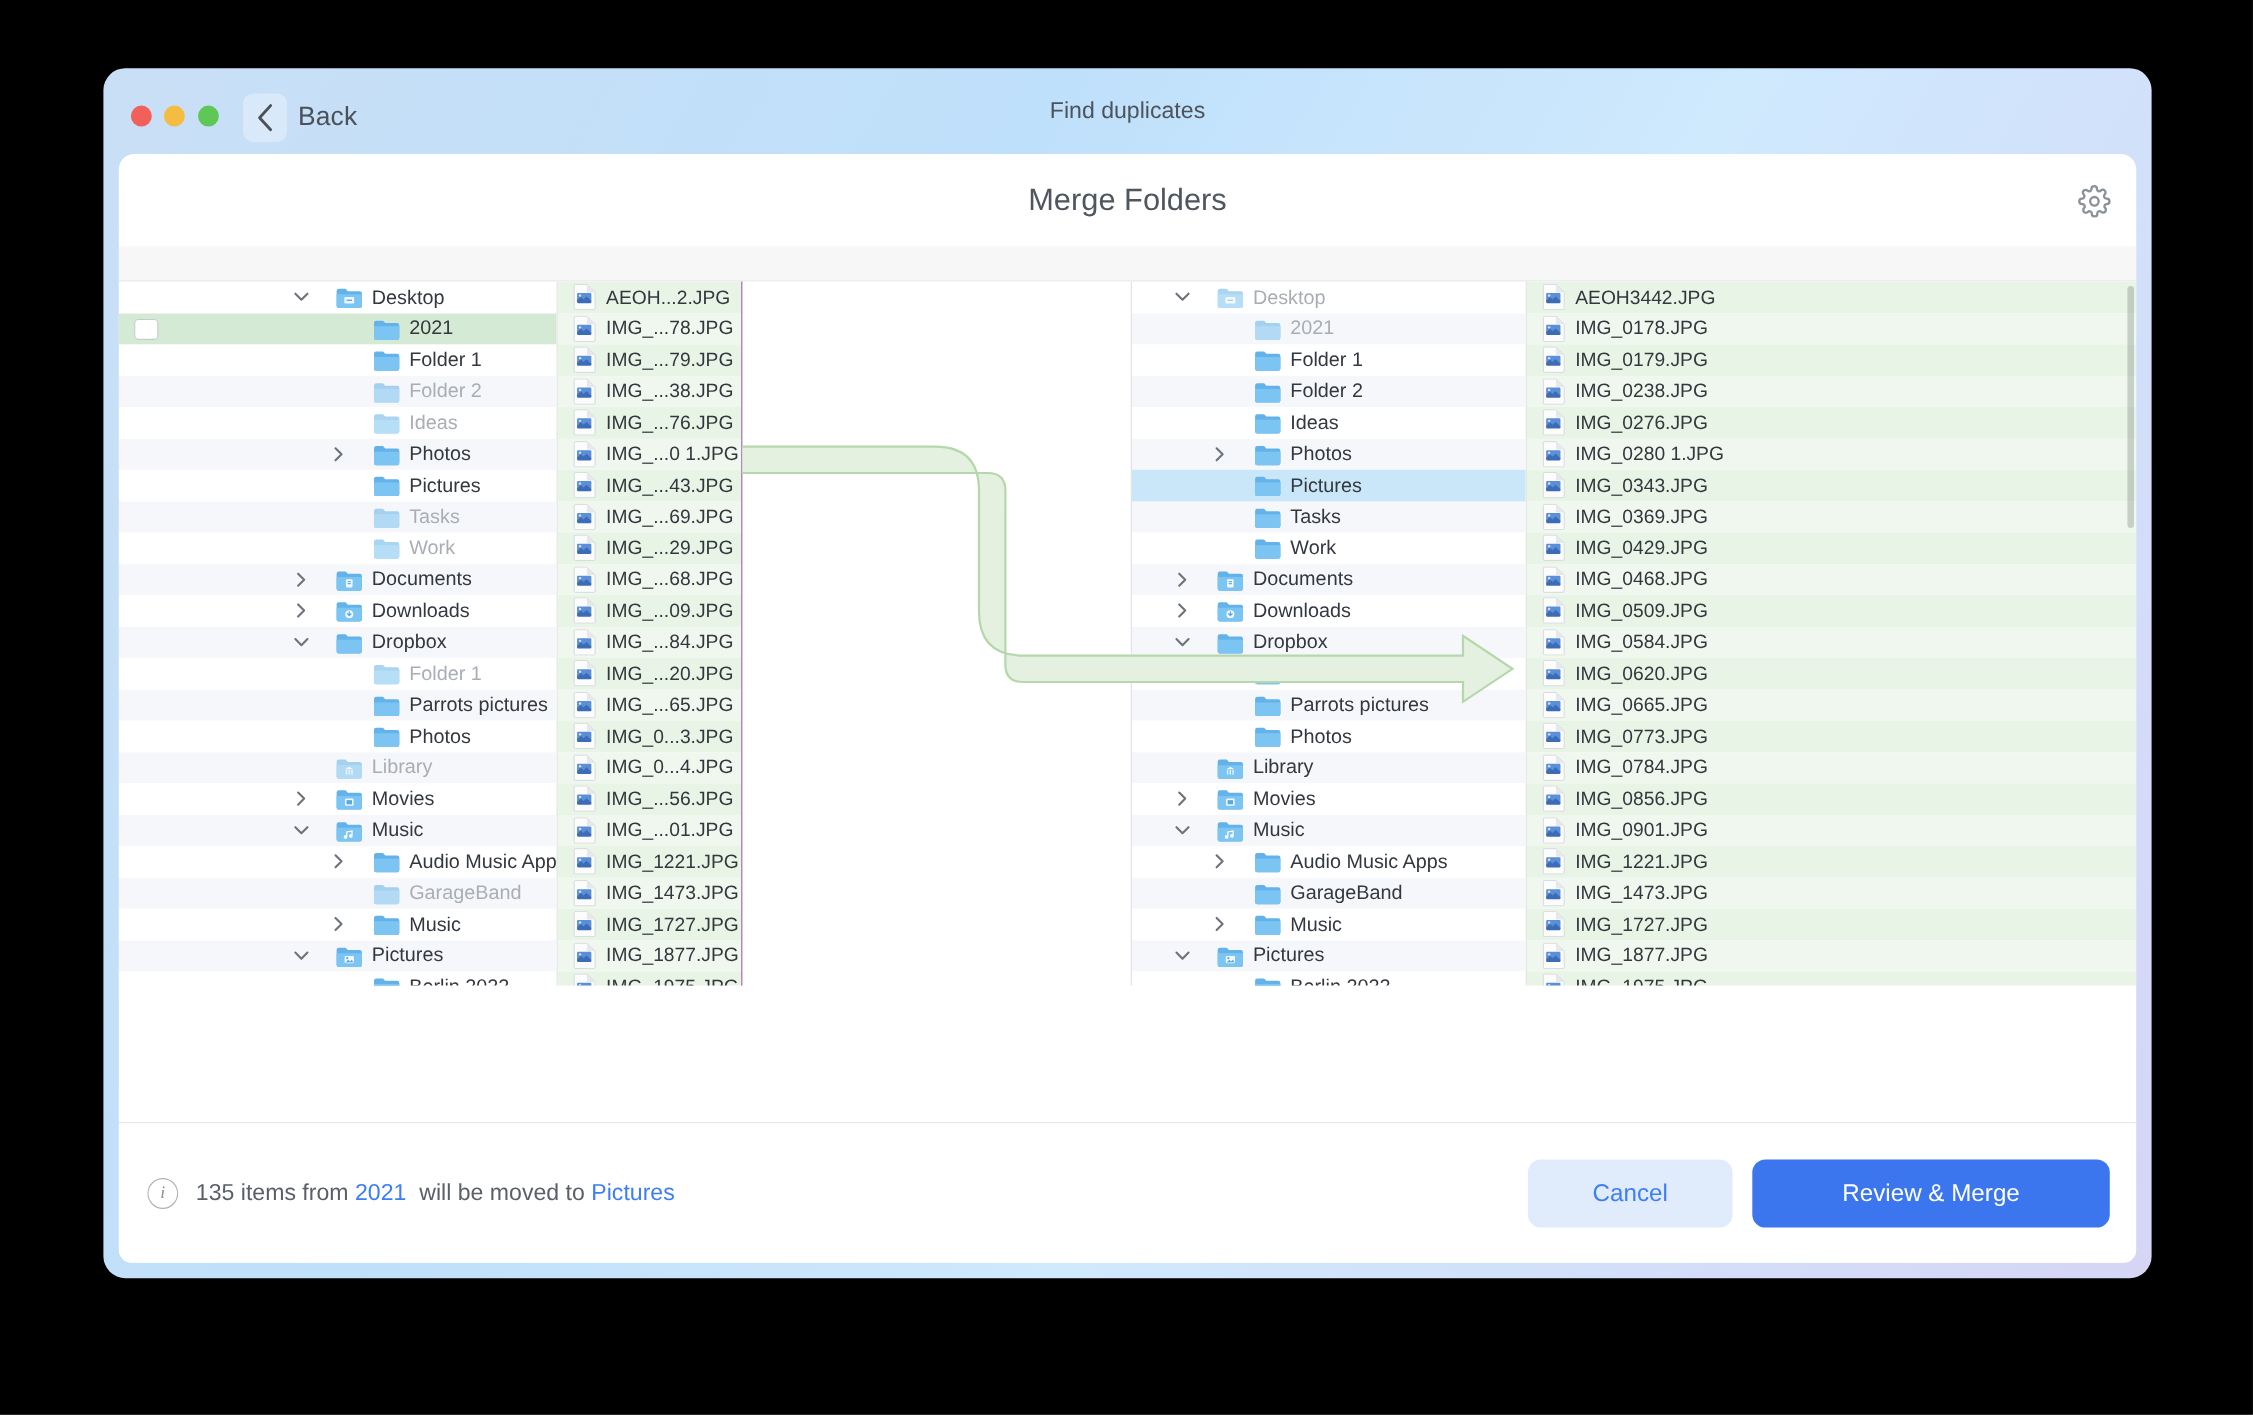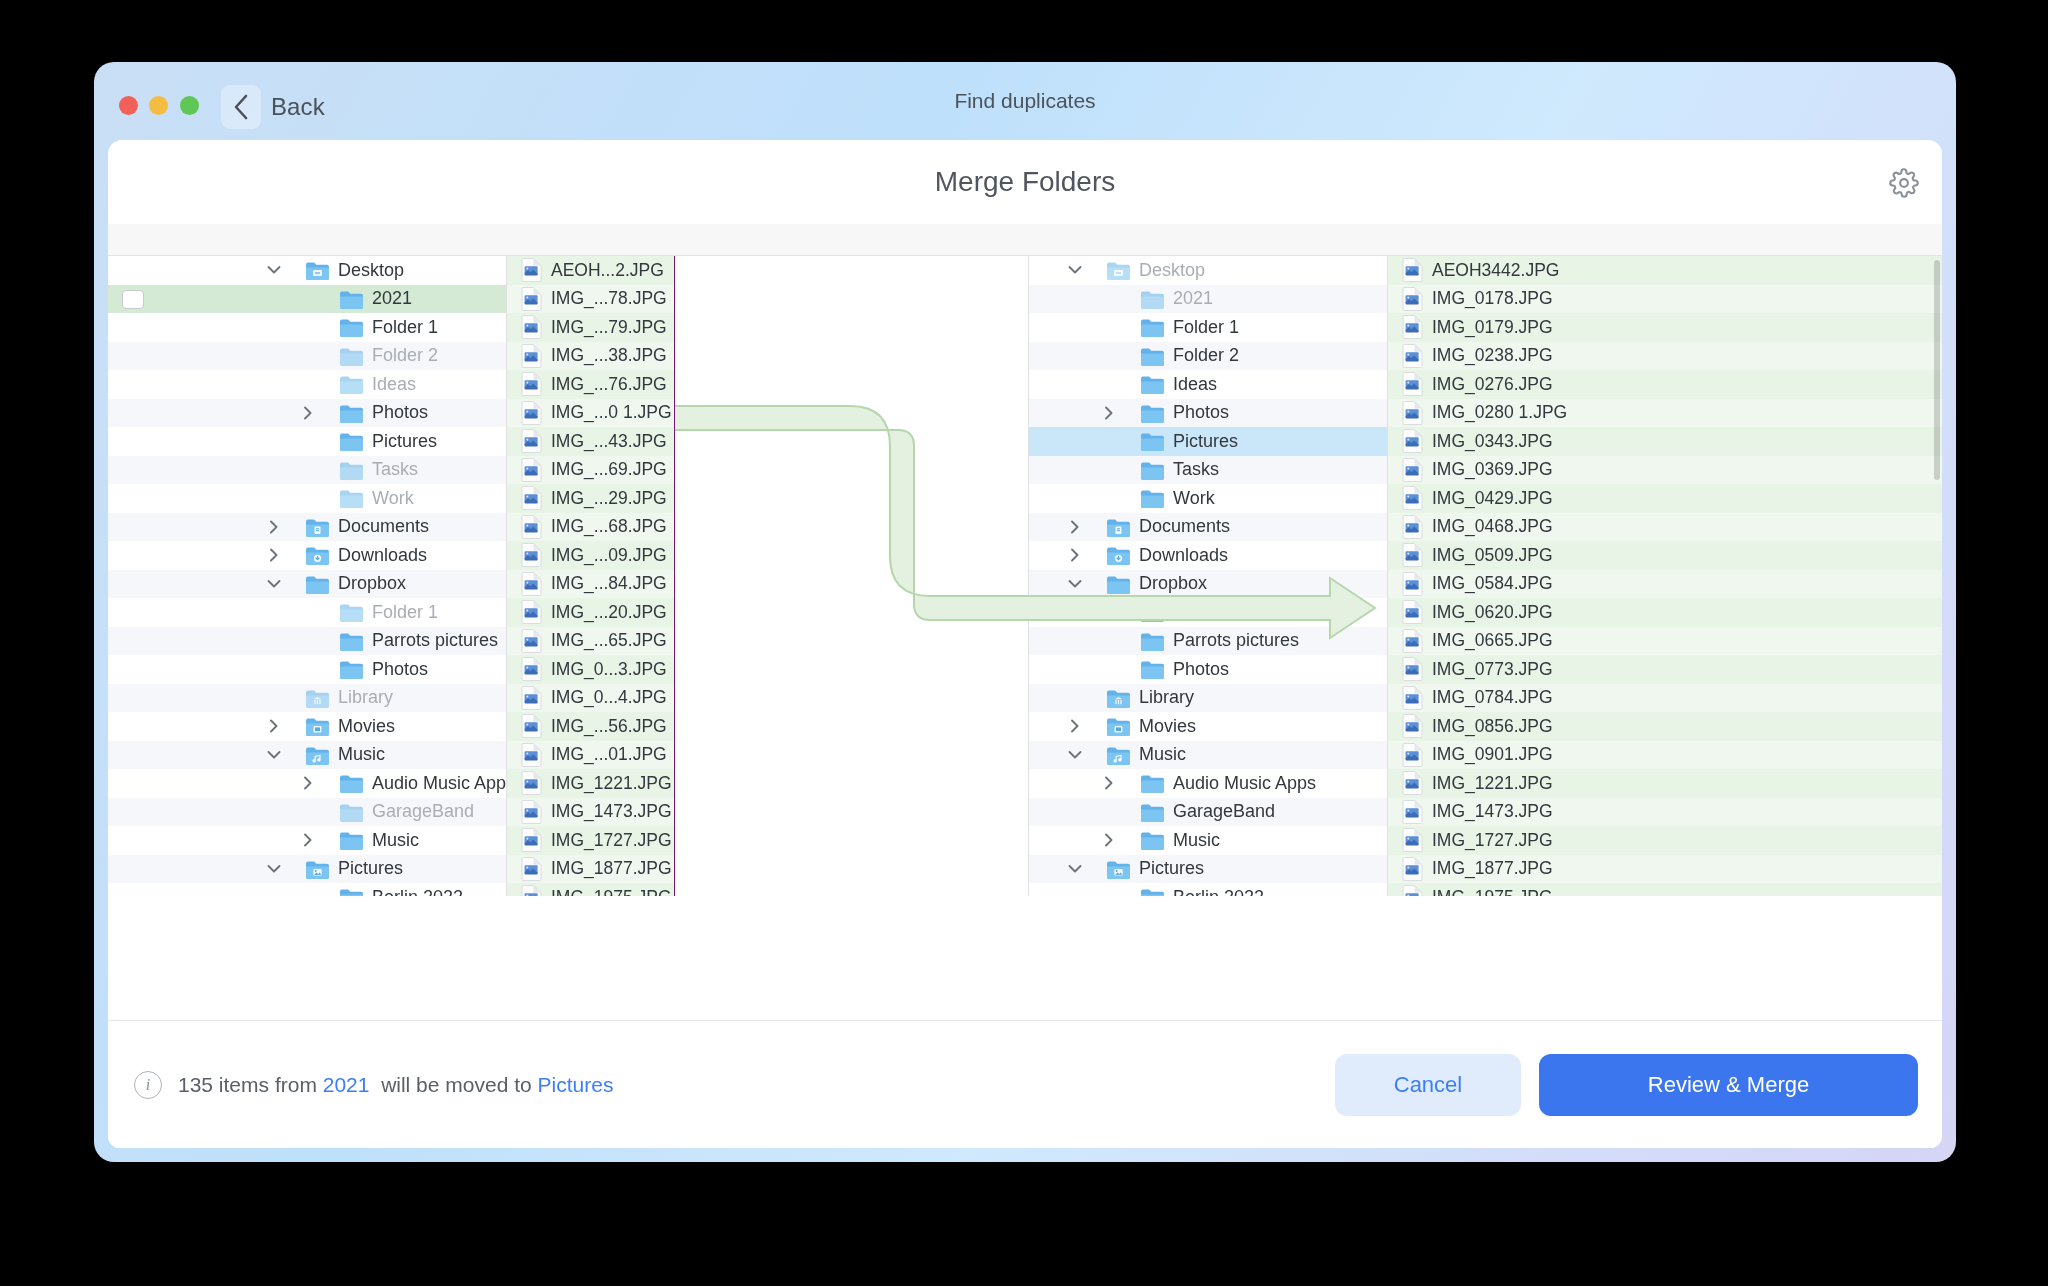--- a/index.html
+++ b/index.html
@@ -187,21 +187,21 @@
   }
   #status .hi { color:#3d7ef3; }
   .actions { margin-left:auto; margin-right:24px; display:flex; gap:18px; align-items:center; }
   #cancel-btn {
     width:186px; height:62px; border-radius:12px;
     background:#e0ecfb; color:#3d7ef3;
     font-size:22px; border:none; cursor:pointer;
     font-family:"Liberation Sans", sans-serif;
   }
   #merge-btn {
-    width:379px; height:62px; border-radius:12px;
+    width:325px; height:62px; border-radius:12px;
     background:#3b76ef; color:#fff;
     font-size:22px; border:none; cursor:pointer;
     font-family:"Liberation Sans", sans-serif;
   }
 </style>
 </head>
 <body>
 
 <div id="window">
 

